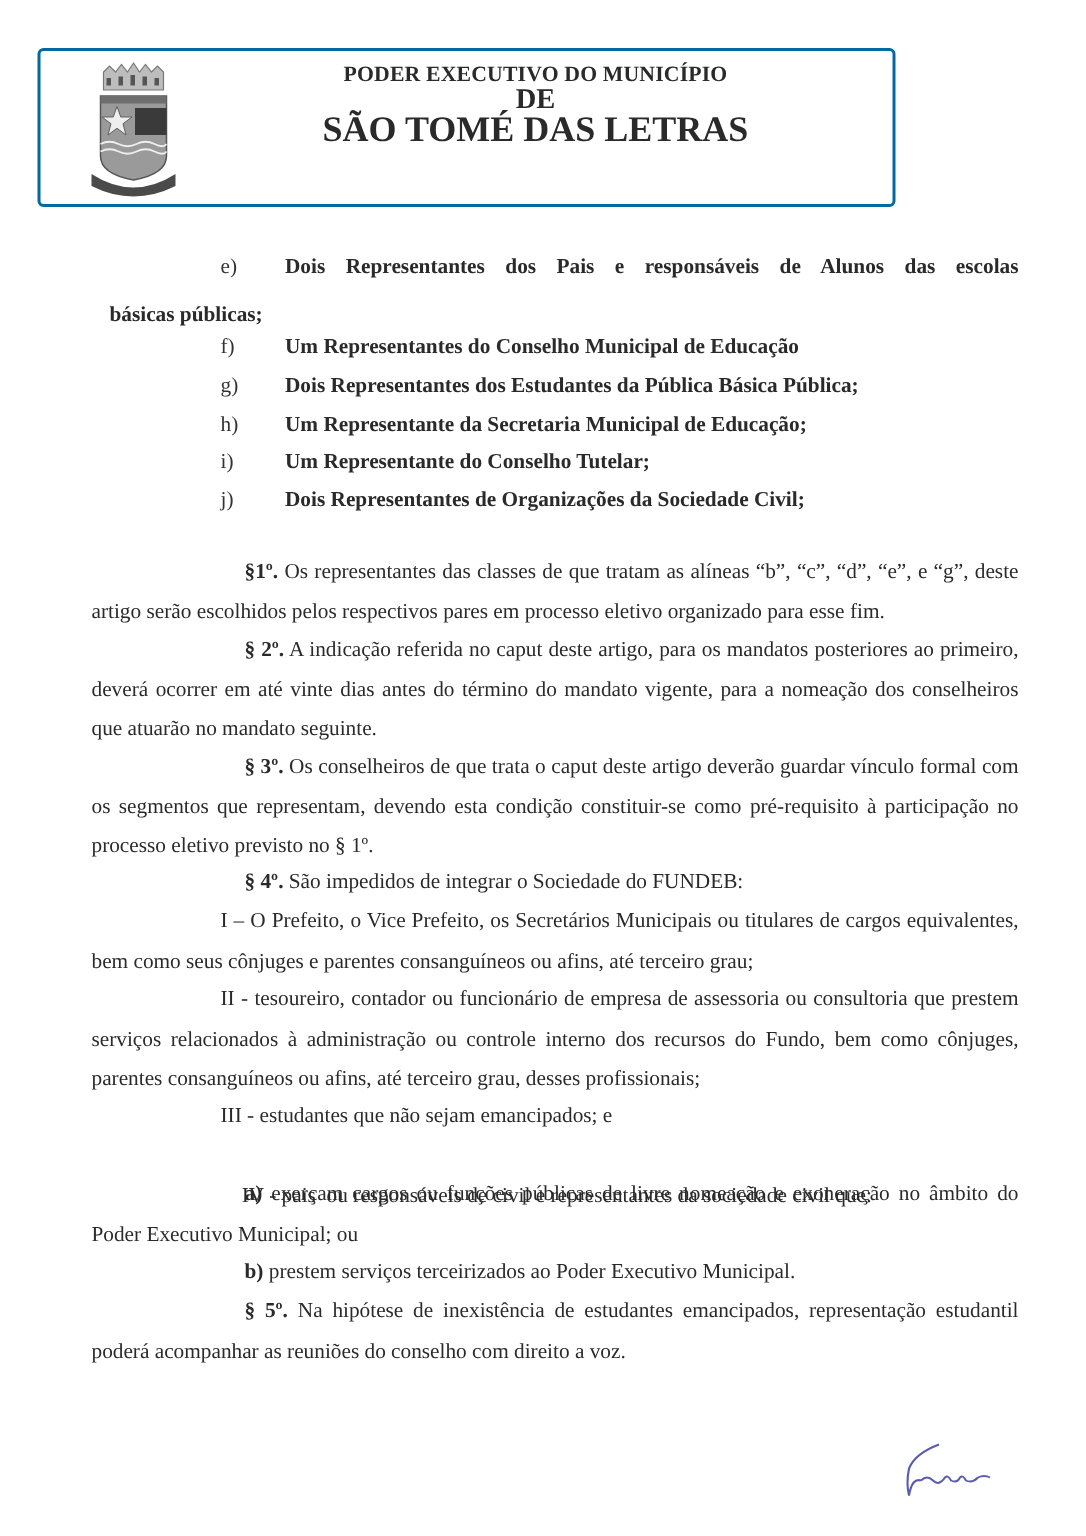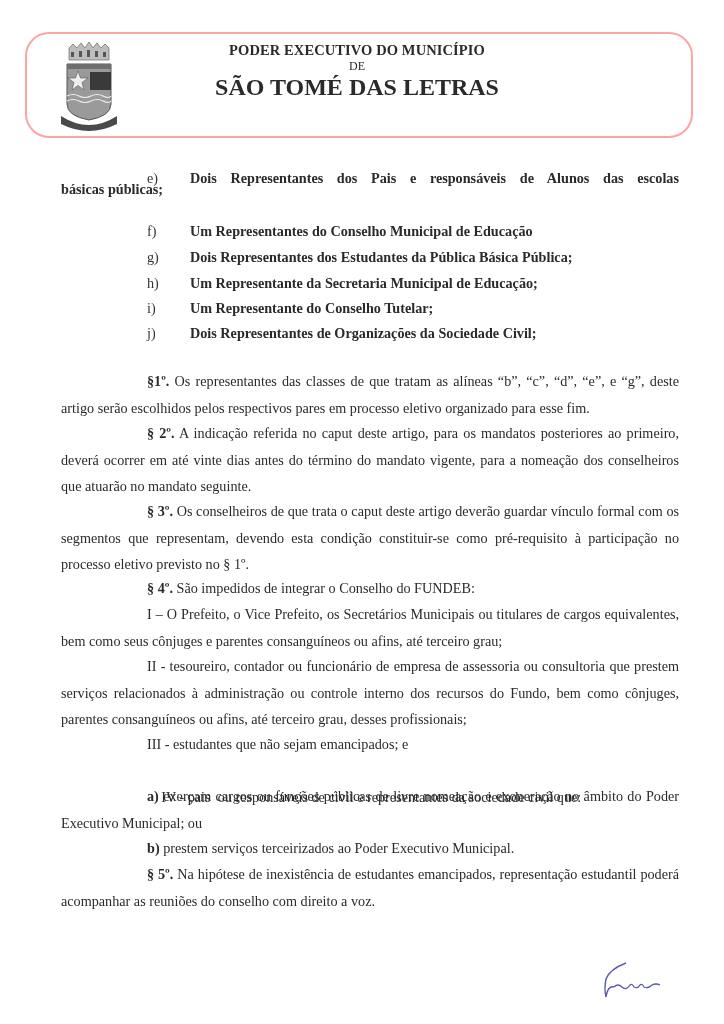--- a/index.html
+++ b/index.html
@@ -2,44 +2,44 @@
 <html><head>
   <meta charset="utf-8">
   <style>
     html, body { margin: 0; padding: 0; background: #ffffff; }
     body {
       width: 724px; height: 1024px; position: relative; overflow: hidden;
       font-family: "Liberation Serif", "DejaVu Serif", serif;
       color: #2a2a2a;
     }
     .header-box {
-      position: absolute; left: 25px; top: 32px; width: 668px; height: 106px;
-      border: 2px solid #fca5a5; border-radius: 24px; box-sizing: border-box;
+      position: absolute; left: 25px; top: 32px; width: 572px; height: 106px;
+      border: 2px solid #0369a1; border-radius: 4px; box-sizing: border-box;
     }
     .crest {
       position: absolute; left: 32px; top: 4px; width: 60px; height: 96px;
     }
     .header-text {
       position: absolute; left: 160px; top: 8px; width: 340px; text-align: center;
     }
     .h-line1 { font-weight: bold; font-size: 14.5px; letter-spacing: 0.1px; line-height: 17px; }
-    .h-line2 { font-weight: normal; font-size: 12px; line-height: 15px; }
+    .h-line2 { font-weight: bold; font-size: 19px; line-height: 15px; }
     .h-line3 { font-weight: bold; font-size: 24px; line-height: 24px; margin-top: 1px; }
     .h-line4 { font-style: italic; font-size: 13px; line-height: 16px; }
 
     .content { position: absolute; left: 61px; top: 0; width: 618px; font-size: 14.2px; }
     .item { position: absolute; left: 0; width: 618px; line-height: 20px; }
     .item .letter { position: absolute; left: 86px; font-weight: normal; color: #333; }
     .item .txt { position: absolute; left: 129px; font-weight: bold; white-space: nowrap; text-align: center; }
     .item.first .txt { text-align: justify; text-align-last: justify; width: 489px; white-space: normal; }
     .cont { position: absolute; left: 0; font-weight: bold; white-space: nowrap; }
 
     .para { position: absolute; left: 0; width: 618px; line-height: 26.5px; text-align: justify; }
     .para .indent { display: inline-block; width: 86px; }
-    .para b { font-weight: bold; }
+    .para b { font-weight: bold; margin-left: 16px; }
     .single { white-space: nowrap; }
 
     .signature { position: absolute; left: 596px; top: 955px; width: 80px; height: 50px; }
   </style>
 </head>
 <body>
 
 <div class="header-box">
   <svg class="crest" viewBox="0 0 60 96">
 
@@ -65,21 +65,21 @@
     <div class="h-line3">SÃO TOMÉ DAS LETRAS</div>
   </div>
 </div>
 
 <div class="content">
 
   <div class="item first" style="top:168px;">
     <span class="letter">e)</span>
     <span class="txt">Dois Representantes dos Pais e responsáveis de Alunos das escolas</span>
   </div>
-  <div class="cont" style="top:179px; line-height:20px;">básicas públicas;</div>
+  <div class="cont" style="top:200px; line-height:20px;margin-left:12px;">básicas públicas;</div>
 
   <div class="item" style="top:221px;">
     <span class="letter">f)</span>
     <span class="txt">Um Representantes do Conselho Municipal de Educação</span>
   </div>
   <div class="item" style="top:247px;">
     <span class="letter">g)</span>
     <span class="txt">Dois Representantes dos Estudantes da Pública Básica Pública;</span>
   </div>
   <div class="item" style="top:273px;">
@@ -101,21 +101,21 @@
 
   <div class="para" style="top:420px;">
     <span class="indent"></span><b>§ 2º.</b> <span>A indicação referida no caput deste artigo, para os mandatos posteriores ao primeiro, deverá ocorrer em até vinte dias antes do término do mandato vigente, para a nomeação dos conselheiros que atuarão no mandato seguinte.</span>
   </div>
 
   <div class="para" style="top:498px;">
     <span class="indent"></span><b>§ 3º.</b> <span>Os conselheiros de que trata o caput deste artigo deverão guardar vínculo formal com os segmentos que representam, devendo esta condição constituir-se como pré-requisito à participação no processo eletivo previsto no § 1º.</span>
   </div>
 
   <div class="para single" style="top:575px;">
-    <span class="indent"></span><b>§ 4º.</b> <span>São impedidos de integrar o Conselho do FUNDEB:</span>
+    <span class="indent"></span><b>§ 4º.</b> <span>São impedidos de integrar o Sociedade do FUNDEB:</span>
   </div>
 
   <div class="para" style="top:601px;">
     <span class="indent"></span><span>I – O Prefeito, o Vice Prefeito, os Secretários Municipais ou titulares de cargos equivalentes, bem como seus cônjuges e parentes consanguíneos ou afins, até terceiro grau;</span>
   </div>
 
   <div class="para" style="top:653px;">
     <span class="indent"></span><span>II - tesoureiro, contador ou funcionário de empresa de assessoria ou consultoria que prestem serviços relacionados à administração ou controle interno dos recursos do Fundo, bem como cônjuges, parentes consanguíneos ou afins, até terceiro grau, desses profissionais;</span>
   </div>
 

